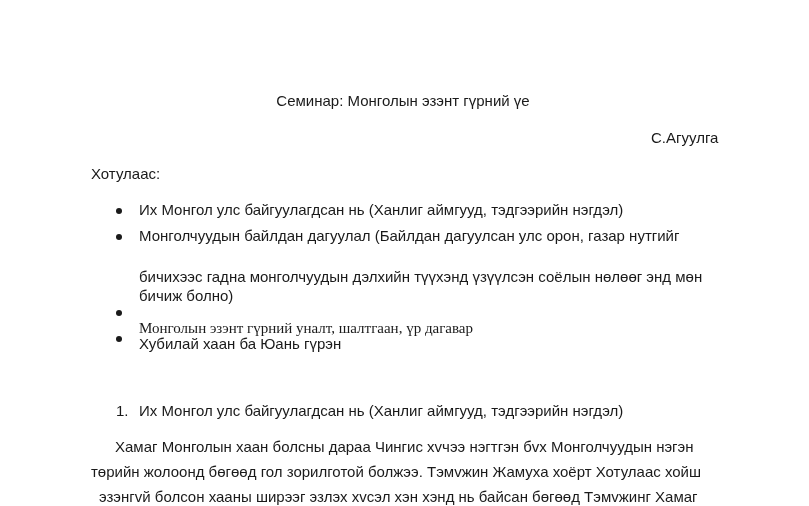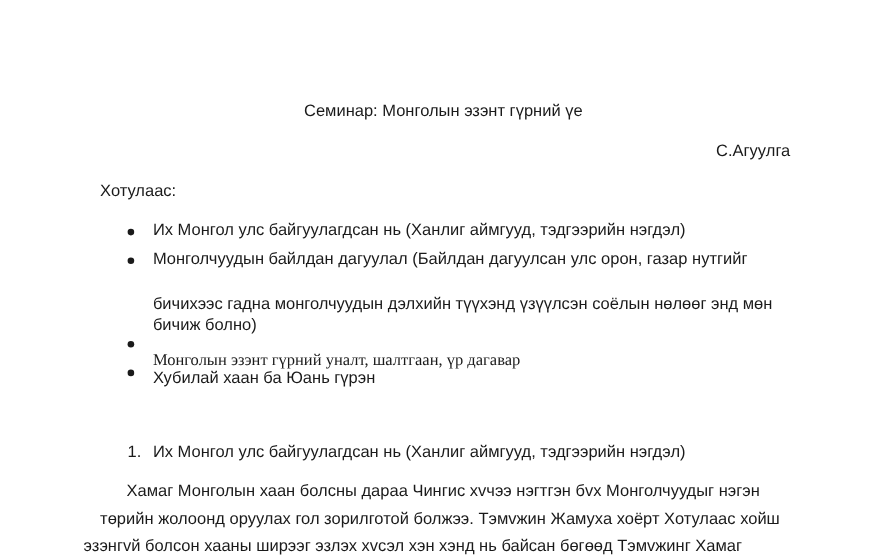--- a/index.html
+++ b/index.html
@@ -80,18 +80,18 @@
     <div class="line item-text" style="top:302px;margin-top:32px;">Хубилай хаан ба Юань гүрэн</div>
 
     <span class="bullet" style="top:336px;"></span>
     <div class="line item-text" style="top:318px;font-family:Liberation Serif, serif;">Монголын эзэнт гүрний уналт, шалтгаан, үр дагавар</div>
   </div>
 
   <div class="line num" style="top:401px;">1.</div>
   <div class="line item-text" style="top:401px;">Их Монгол улс байгуулагдсан нь (Ханлиг аймгууд, тэдгээрийн нэгдэл)</div>
 
   <div>
-    <div class="line" style="top:437px; left:115px;">Хамаг Монголын хаан болсны дараа  Чингис  хvчээ нэгтгэн бvх Монголчуудыг нэгэн</div>
-    <div class="line" style="top:462px; left:91px;">төрийн жолоонд оруулах гол зорилготой болжээ. Тэмvжин Жамуха хоёрт Хотулаас хойш</div>
-    <div class="line" style="top:487px; left:76px;">эзэнгvй болсон хааны ширээг эзлэх хvсэл хэн хэнд нь байсан бөгөөд Тэмvжинг Хамаг</div>
+    <div class="line" style="top:437px; left:115px;">Хамаг Монголын хаан болсны дараа  Чингис  хvчээ нэгтгэн бvх Монголчуудын нэгэн</div>
+    <div class="line" style="top:462px; left:91px;">төрийн жолоонд бөгөөд гол зорилготой болжээ. Тэмvжин Жамуха хоёрт Хотулаас хойш</div>
+    <div class="line" style="top:487px; left:99px;">эзэнгvй болсон хааны ширээг эзлэх хvсэл хэн хэнд нь байсан бөгөөд Тэмvжинг Хамаг</div>
   </div>
 
 </div>
 
 </body></html>

